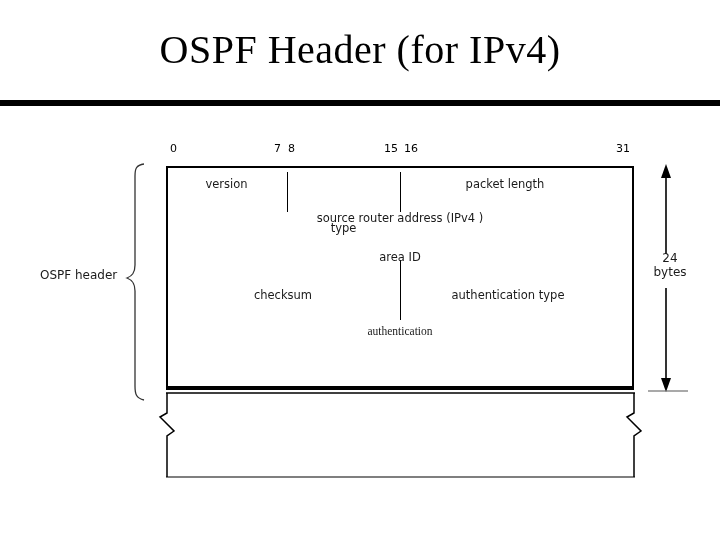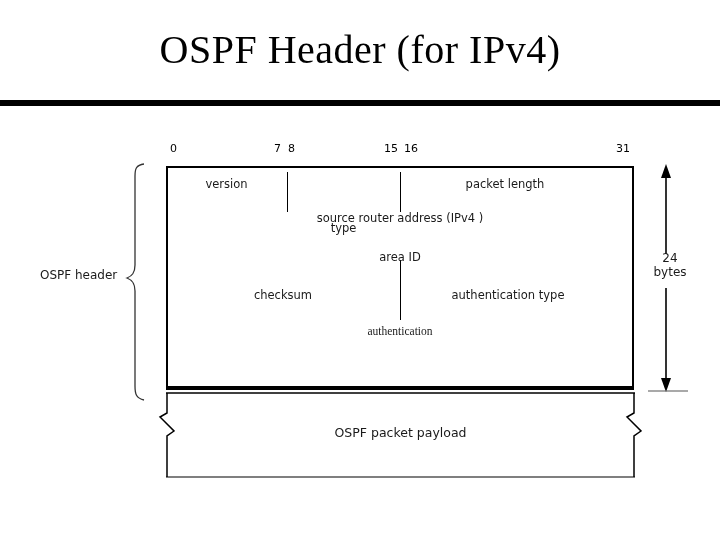--- a/index.html
+++ b/index.html
@@ -150,15 +150,14 @@
   <svg class="payload-svg" width="720" height="540" viewBox="0 0 720 540">
 
     <line x1="166" y1="393" x2="635" y2="393" stroke="#000000" stroke-width="1.6"></line>
 
     <line x1="166" y1="477" x2="635" y2="477" stroke="#555555" stroke-width="1.4"></line>
 
     <path d="M 167 393 L 167 413 L 160 417 L 174 431 L 167 436 L 167 477" fill="none" stroke="#000000" stroke-width="1.5"></path>
 
     <path d="M 634 393 L 634 413 L 627 417 L 641 431 L 634 436 L 634 477" fill="none" stroke="#000000" stroke-width="1.5"></path>
   </svg>
-  <div class="payload-label">OSPF packet payload</div>
 
 </div>
 
 </body></html>

